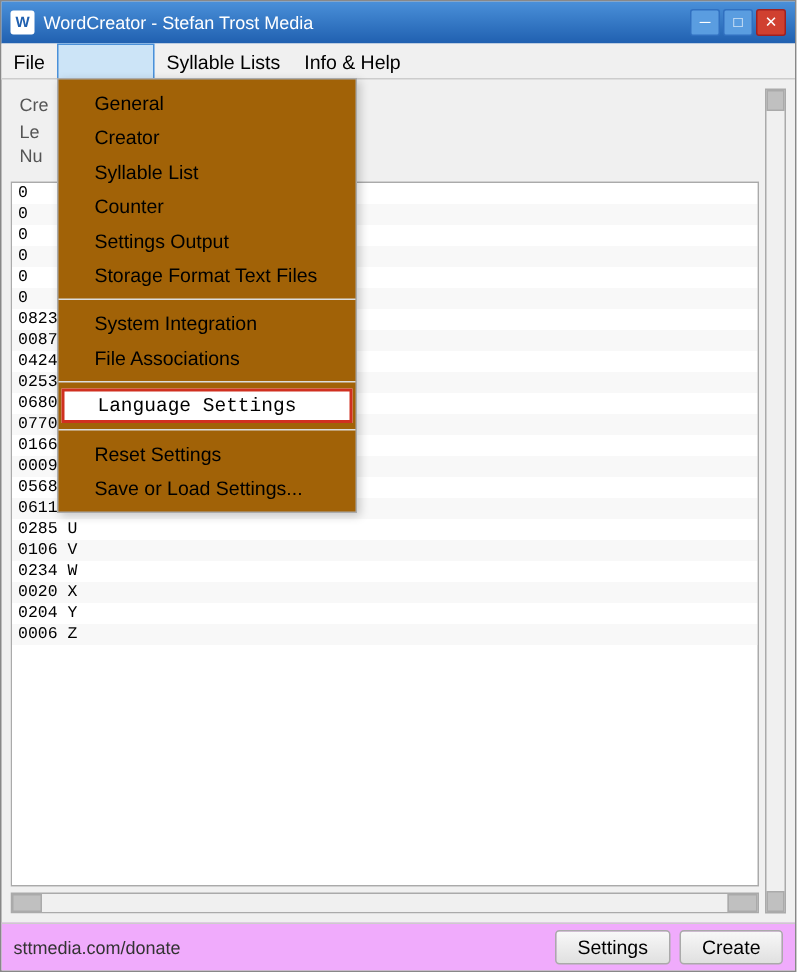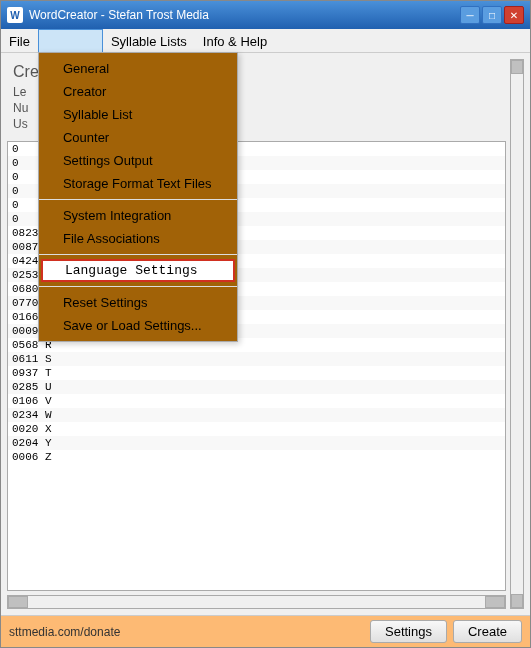--- a/index.html
+++ b/index.html
@@ -183,21 +183,21 @@
       background: #fff;
     }
 
     .list-item-row:nth-child(even) {
       background: #f8f8f8;
     }
 
     
     .status-bar {
       height: 32px;
-      background: #fdba74;
+      background: #f0abfc;
       border-top: 1px solid #ccc;
       display: flex;
       align-items: center;
       justify-content: space-between;
       padding: 0 8px;
       flex-shrink: 0;
     }
 
     .status-text {
       font-size: 12px;
@@ -224,21 +224,21 @@
     }
     .list-container::-webkit-scrollbar-track {
       background: #f0f0f0;
     }
     .list-container::-webkit-scrollbar-thumb {
       background: #c0c0c0;
       border: 1px solid #aaa;
     }
 
     .creator-label {
-      font-size: 16px;
+      font-size: 12px;
       color: #555;
       margin-bottom: 2px;
     }
 
     .top-info {
       padding: 4px 6px;
       font-size: 12px;
     }
 
     .top-info-row {
@@ -315,43 +315,39 @@
             <span class="top-info-key creator-label">Cre</span>
           </div>
           <div class="top-info-row">
             <span class="top-info-key">Le</span>
             <span class="top-info-val">3</span>
           </div>
           <div class="top-info-row">
             <span class="top-info-key">Nu</span>
             <span class="top-info-val">6</span>
           </div>
-          <div class="top-info-row">
-            <span class="top-info-key">Us</span>
-          </div>
         </div>
 
         <div class="list-container">
           <div class="list-item-row">0</div>
           <div class="list-item-row">0</div>
           <div class="list-item-row">0</div>
           <div class="list-item-row">0</div>
           <div class="list-item-row">0</div>
           <div class="list-item-row">0</div>
           <div class="list-item-row">0823 J</div>
           <div class="list-item-row">0087 K</div>
           <div class="list-item-row">0424 L</div>
           <div class="list-item-row">0253 M</div>
           <div class="list-item-row">0680 N</div>
           <div class="list-item-row">0770 O</div>
           <div class="list-item-row">0166 P</div>
           <div class="list-item-row">0009 Q</div>
           <div class="list-item-row">0568 R</div>
           <div class="list-item-row">0611 S</div>
-          <div class="list-item-row">0937 T</div>
           <div class="list-item-row">0285 U</div>
           <div class="list-item-row">0106 V</div>
           <div class="list-item-row">0234 W</div>
           <div class="list-item-row">0020 X</div>
           <div class="list-item-row">0204 Y</div>
           <div class="list-item-row">0006 Z</div>
         </div>
 
         <div style="height:14px; border:1px solid #aaa; background:#f0f0f0; display:flex; align-items:center;">
           <div style="width:20px; height:12px; background:#c0c0c0; border:1px solid #aaa; margin-left:0;"></div>

